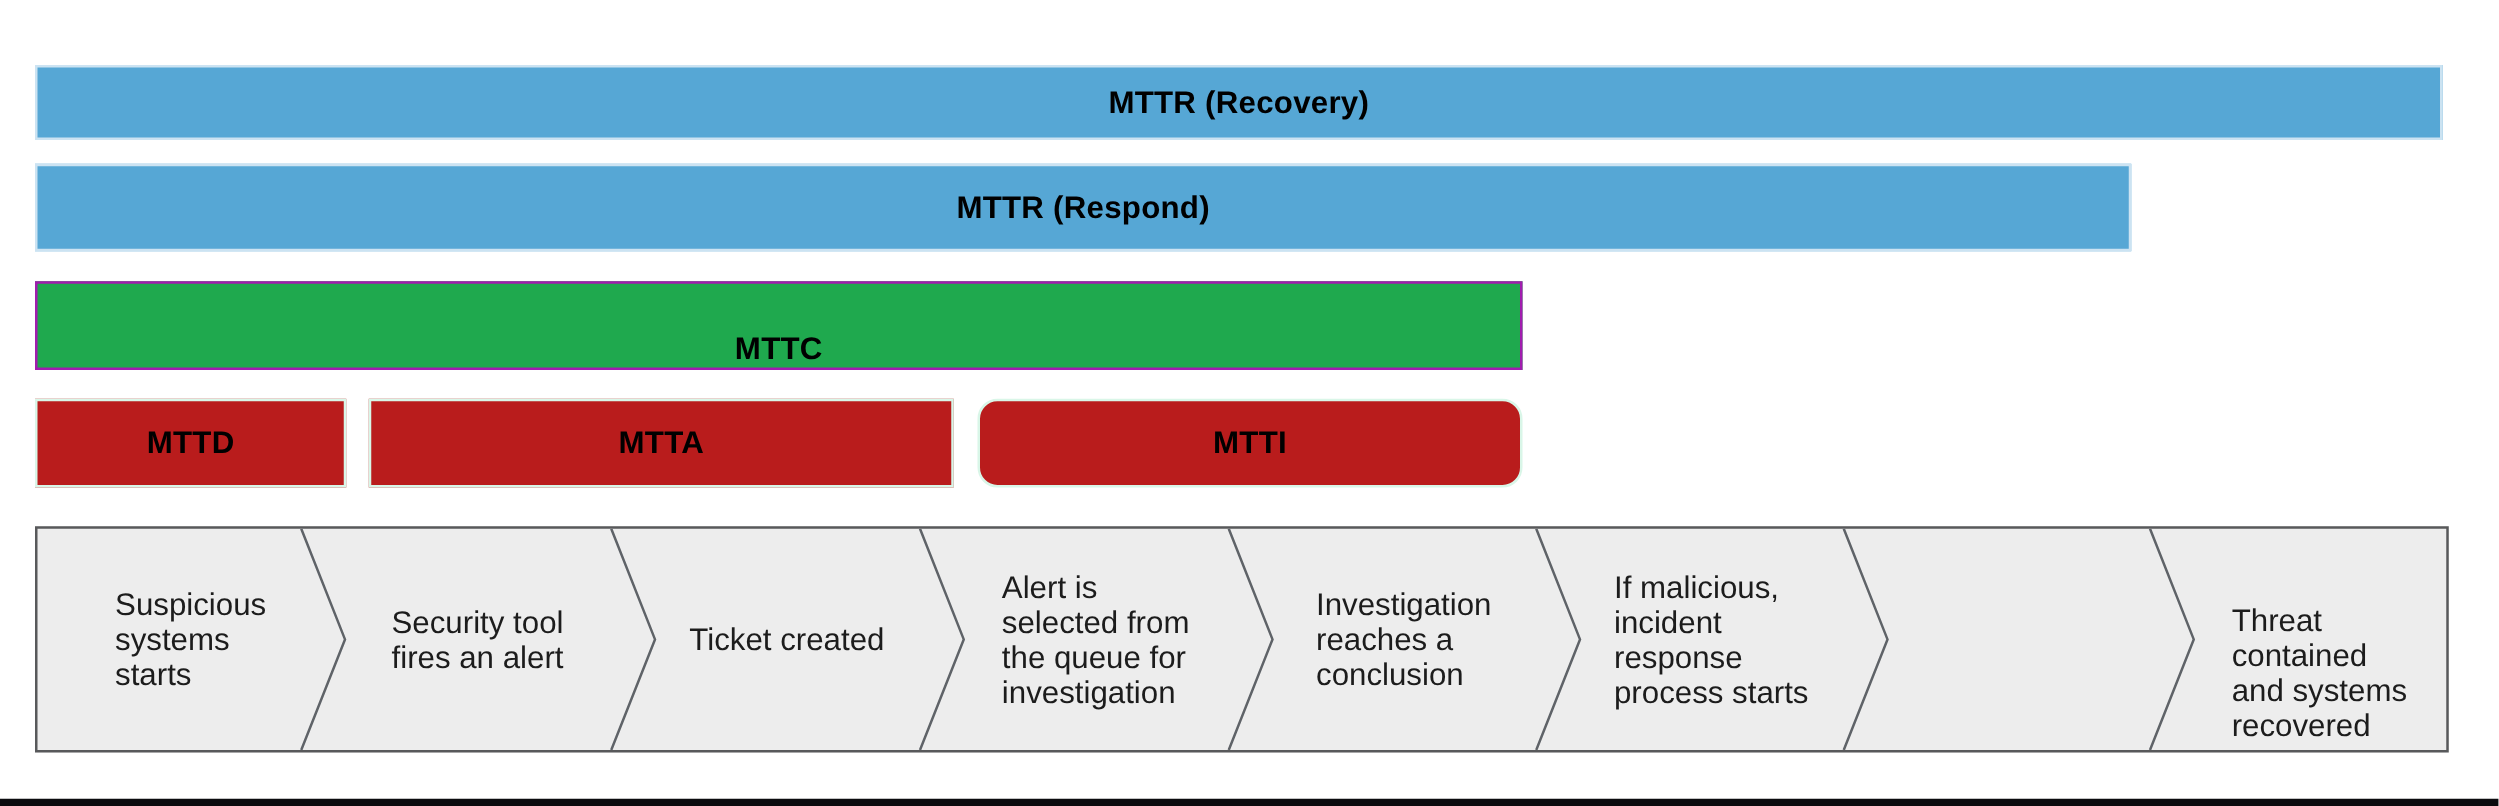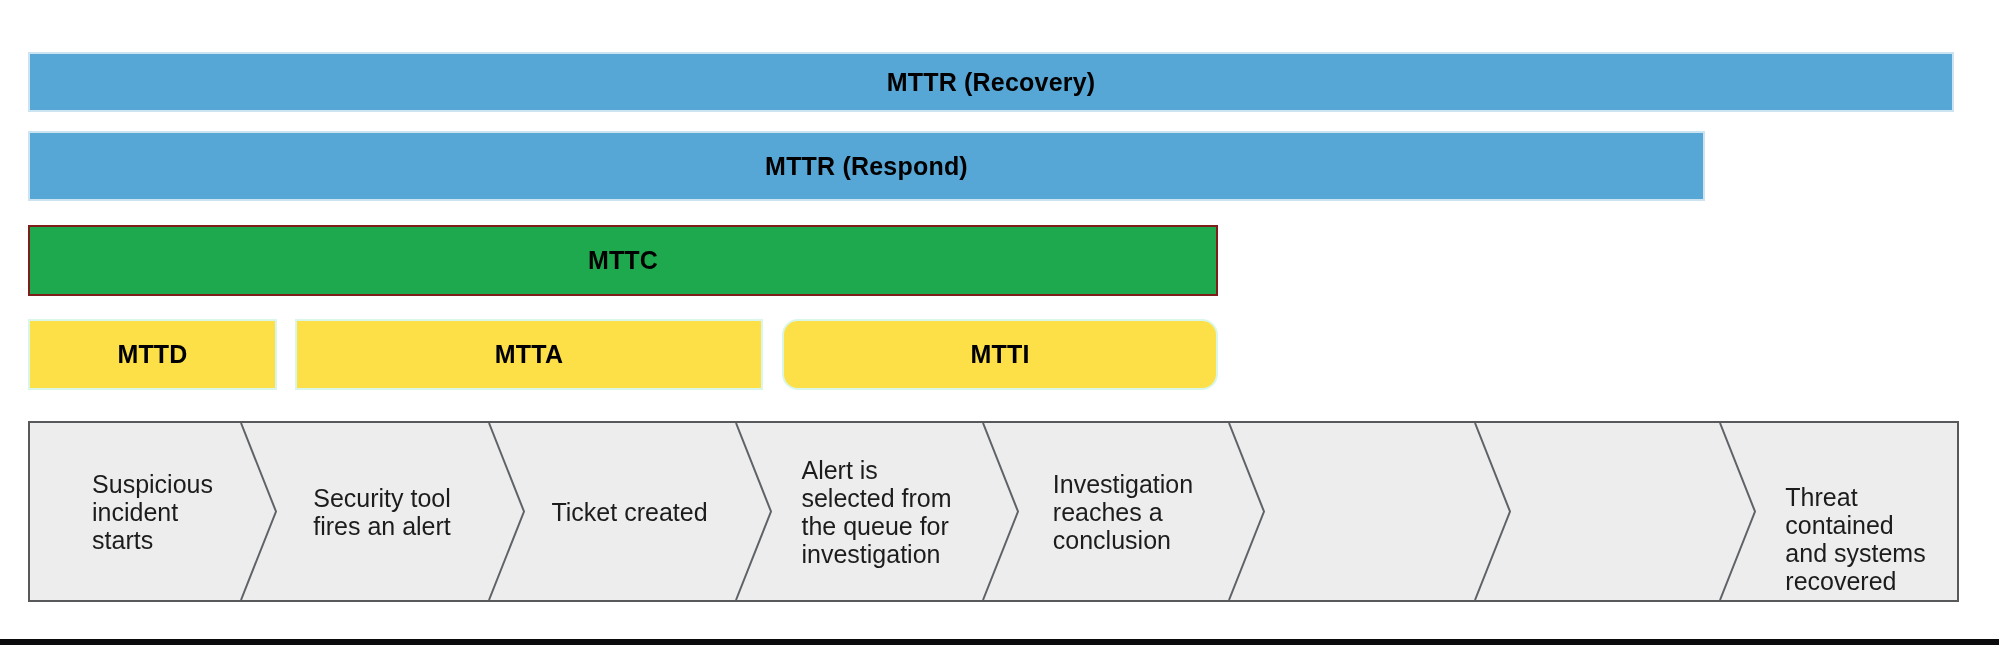--- a/index.html
+++ b/index.html
@@ -23,22 +23,22 @@
     justify-content: center;
   }
   .bar-label {
     font-size: 25px;
     font-weight: bold;
     color: #000000;
     letter-spacing: 0.2px;
     white-space: nowrap;
   }
   .bar.blue  { background: #56a7d5; border: 2px solid #cce3f2; }
-  .bar.green { background: #1fa94e; border: 2px solid #7f1d1d; }
-  .bar.lightgreen { background: #fde047; border: 2px solid #d9f6e8; }
+  .bar.green { background: #1fa94e; border: 2px solid #a21caf; align-items: flex-end; }
+  .bar.lightgreen { background: #b91c1c; border: 2px solid #d9f6e8; }
 
   #bar-mttr-recovery { left: 28px;  top: 52px;  width: 1926px; height: 60px; }
   #bar-mttr-respond  { left: 28px;  top: 131px; width: 1677px; height: 70px; text-align: right; }
   #bar-mttc          { left: 28px;  top: 225px; width: 1190px; height: 71px; }
   #bar-mttd          { left: 28px;  top: 319px; width: 249px;  height: 71px; }
   #bar-mtta          { left: 295px; top: 319px; width: 468px;  height: 71px; }
   #bar-mtti          { left: 782px; top: 319px; width: 436px;  height: 71px; border-radius: 16px; }
 
   #timeline {
     position: absolute;
@@ -126,41 +126,47 @@
       <polyline points="459,0 494,88.5 459,177" fill="none" stroke="#5f6368" stroke-width="2"></polyline>
       <polyline points="706,0 741,88.5 706,177" fill="none" stroke="#5f6368" stroke-width="2"></polyline>
       <polyline points="953,0 988,88.5 953,177" fill="none" stroke="#5f6368" stroke-width="2"></polyline>
       <polyline points="1199,0 1234,88.5 1199,177" fill="none" stroke="#5f6368" stroke-width="2"></polyline>
       <polyline points="1445,0 1480,88.5 1445,177" fill="none" stroke="#5f6368" stroke-width="2"></polyline>
       <polyline points="1690,0 1725,88.5 1690,177" fill="none" stroke="#5f6368" stroke-width="2"></polyline>
     </svg>
 
     <div class="step" id="step-1">
       <span class="step-label">Suspicious
-incident
+systems
 starts</span>
     </div>
     <div class="step" id="step-2">
       <span class="step-label">Security tool
 fires an alert</span>
     </div>
     <div class="step" id="step-3">
       <span class="step-label">Ticket created</span>
     </div>
     <div class="step" id="step-4">
       <span class="step-label">Alert is
 selected from
 the queue for
 investigation</span>
     </div>
     <div class="step" id="step-5">
       <span class="step-label">Investigation
 reaches a
 conclusion</span>
     </div>
+    <div class="step" id="step-6">
+      <span class="step-label">If malicious,
+incident
+response
+process starts</span>
+    </div>
     <div class="step" id="step-8">
       <span class="step-label">Threat
 contained
 and systems
 recovered</span>
     </div>
   </div>
 
   <div id="footer-bar"></div>
 </div>

